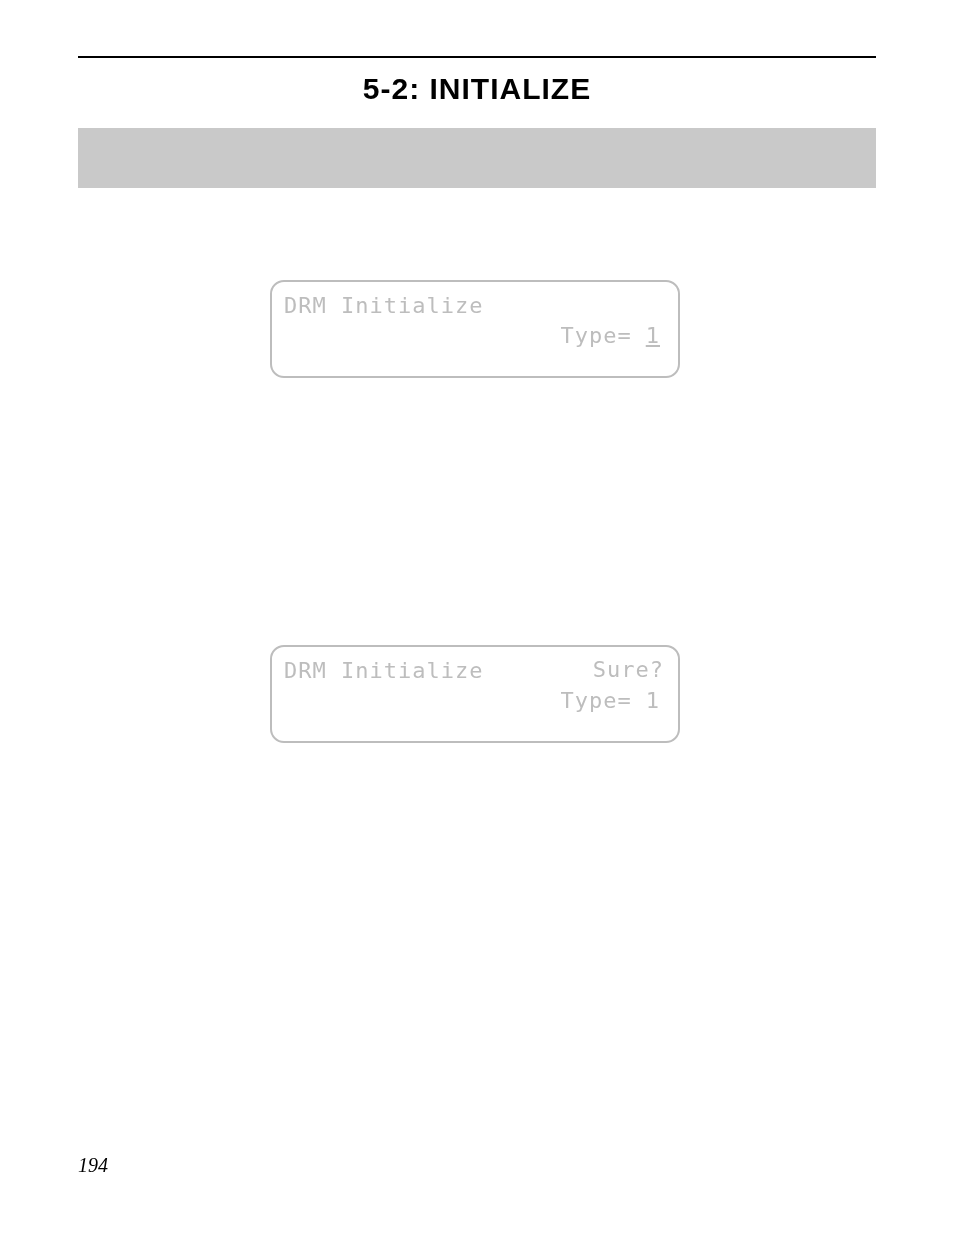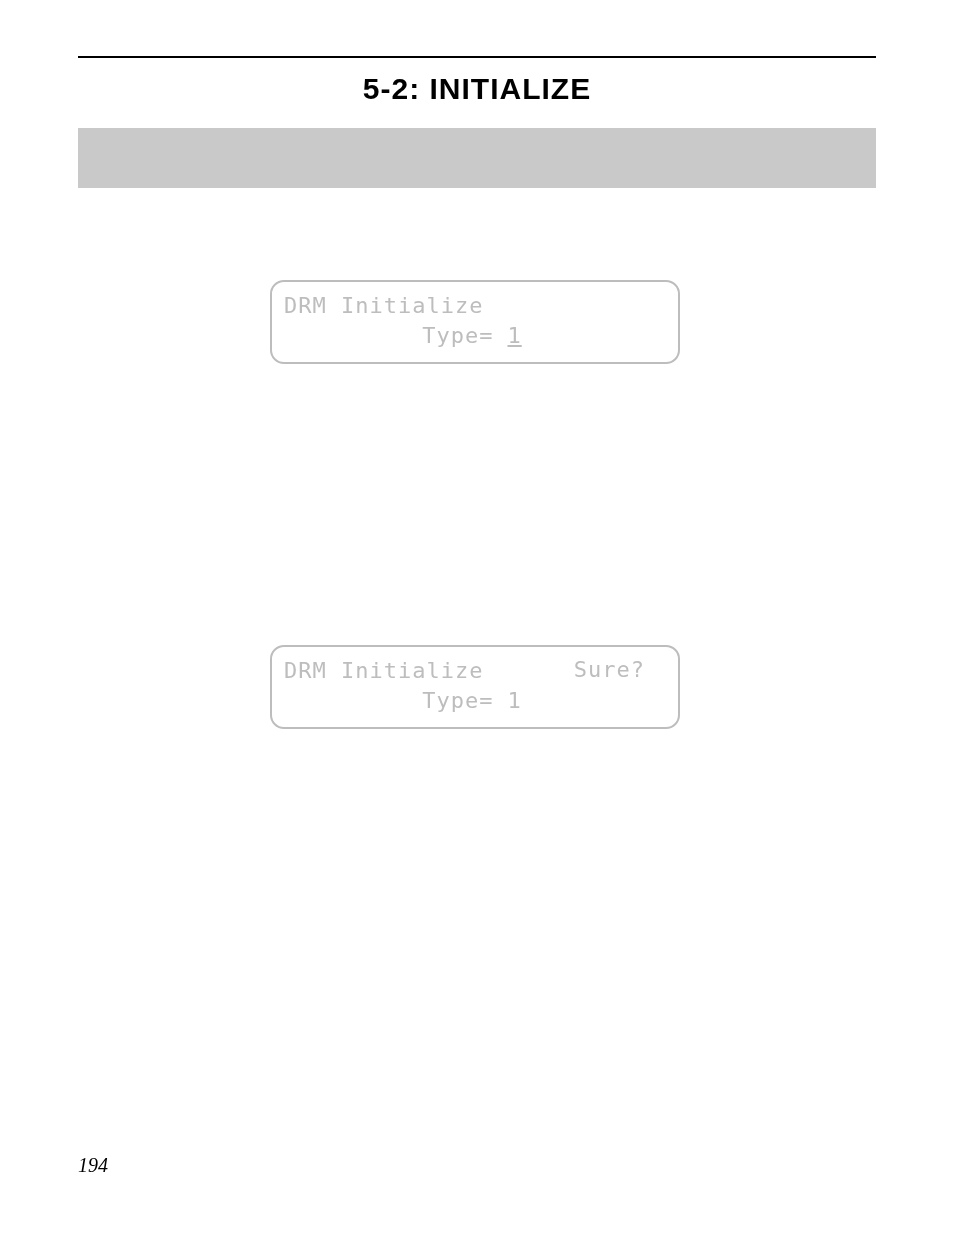--- a/index.html
+++ b/index.html
@@ -33,42 +33,42 @@
       top: 128px;
       left: 78px;
       right: 78px;
       height: 60px;
       background: #c9c9c9;
     }
     .lcd {
       position: absolute;
       left: 270px;
       width: 410px;
-      height: 84px;
+      height: 98px;
       border: 2px solid #bdbdbd;
       border-radius: 14px;
       background: #fff;
       padding: 8px 12px;
       font-family: "Courier New", monospace;
       font-size: 22px;
       color: #bdbdbd;
       letter-spacing: 1px;
     }
     .lcd-1 { top: 280px; }
     .lcd-2 { top: 645px; }
     .lcd-row {
       display: flex;
       height: 30px;
       align-items: center;
     }
     .lcd .line1 { }
-    .lcd .line2 { justify-content: center; padding-right: 6px; }
+    .lcd .line2 { justify-content: flex-end; padding-right: 6px; }
     .lcd .val { padding-left: 14px; }
     .lcd .underline { text-decoration: underline; }
-    .lcd .sure { position: absolute; right: 33px; top: 10px; }
+    .lcd .sure { position: absolute; right: 14px; top: 10px; }
     .dotfont { font-family: monospace; font-weight: 400; }
     .page-num {
       position: absolute;
       bottom: 58px;
       left: 78px;
       font-size: 20px;
       font-family: Georgia, serif;
       color: #000;
       font-style: italic;
     }

